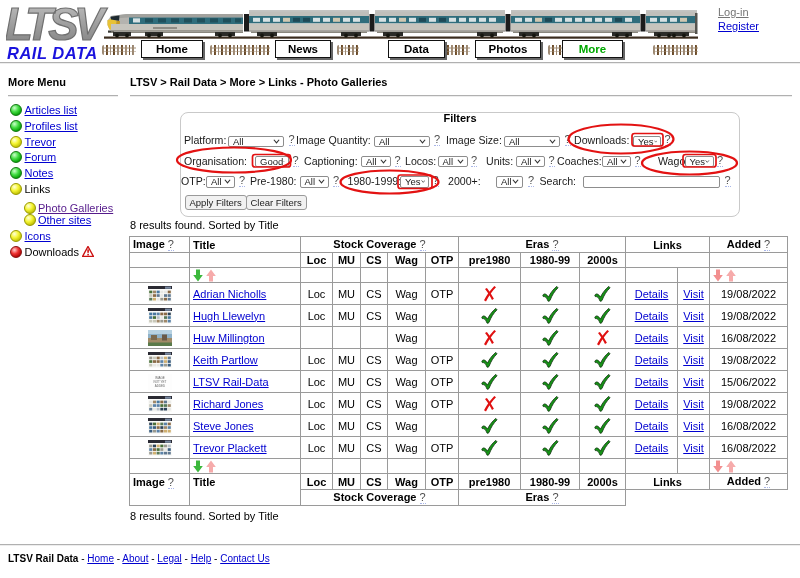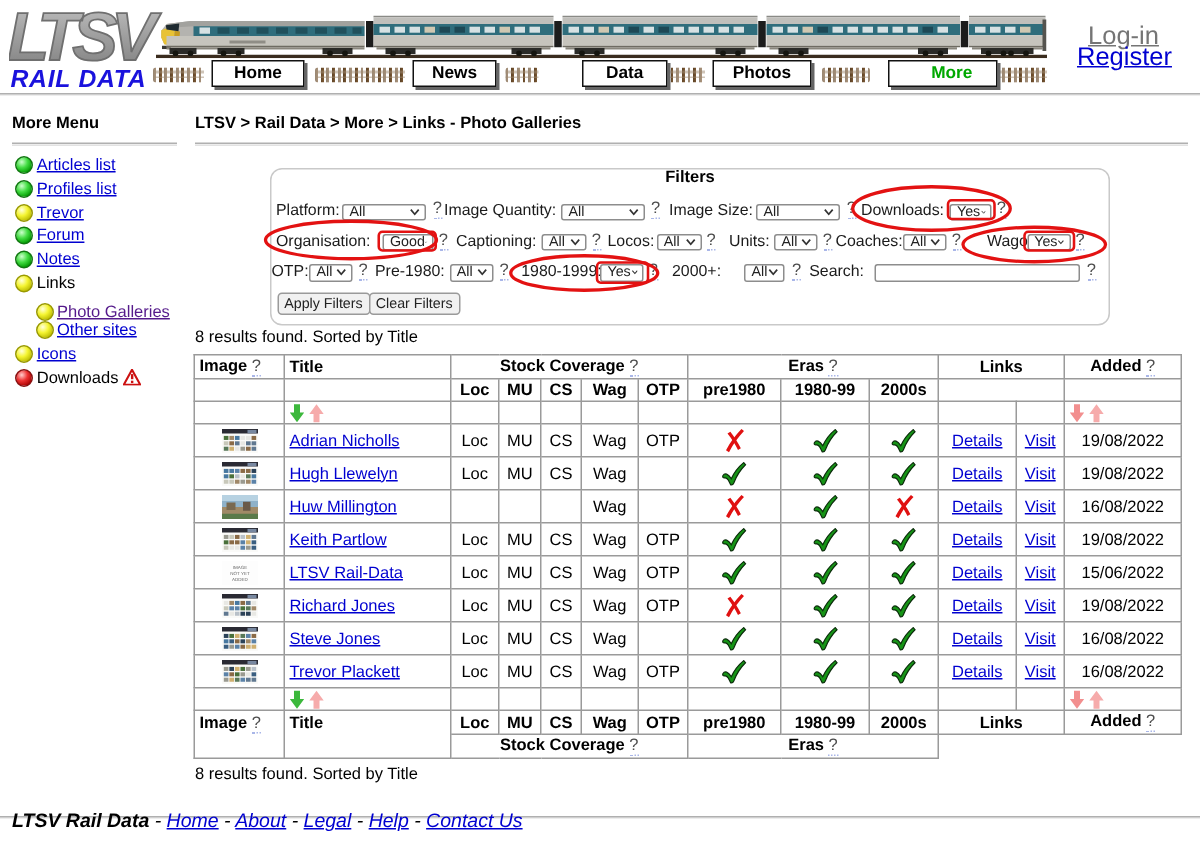--- a/index.html
+++ b/index.html
@@ -2,21 +2,21 @@
 <html><head>
 <meta charset="utf-8">
 <style>
 html,body{margin:0;padding:0;}
 body{width:800px;height:578px;position:relative;background:#fff;
   font-family:"Liberation Sans", sans-serif;font-size:11px;color:#000;overflow:hidden;}
 .abs{position:absolute;}
 a{color:#0000d0;text-decoration:underline;}
 a.visited{color:#551A8B;}
 .hr{position:absolute;height:1px;background:#b0b0b0;border-bottom:1px solid #ededed;}
-#loginbox{top:17px;left:718px;width:62px;text-align:center;line-height:13.5px;font-size:17px;}
+#loginbox{top:6px;left:718px;width:62px;line-height:13.5px;font-size:11px;}
 #loginbox a.dim{color:#757575;}
 #logo-ltsv{top:3px;left:6px;}
 #logo-rd{top:43.5px;left:7px;font-size:16.5px;font-weight:bold;font-style:italic;color:#1a12dd;letter-spacing:0.5px;}
 .trackseg{position:absolute;top:45px;height:9.5px;
  background:
    repeating-linear-gradient(90deg,rgba(255,255,255,0.35) 0px,rgba(255,255,255,0.35) 1.9px,rgba(0,0,0,0) 1.9px,rgba(0,0,0,0) 7.6px),
    repeating-linear-gradient(90deg,#5e4326 0px,#7a5732 1.9px,rgba(0,0,0,0) 1.9px,rgba(0,0,0,0) 3.8px);
  border-radius:2px;}
 .trackseg:before{content:"";position:absolute;left:0;right:0;top:2.2px;height:1.4px;background:rgba(160,140,115,0.5);}
 .trackseg:after{content:"";position:absolute;left:0;right:0;bottom:2.2px;height:1.4px;background:rgba(160,140,115,0.5);}
@@ -35,21 +35,21 @@
 .flab2{color:#1b1b1b;line-height:14px;white-space:pre;font-size:10.6px;}
 .sel{display:inline-flex;align-items:center;justify-content:space-between;height:11.5px;border:1px solid #8d8d8d;border-radius:2px;background:#fff;font-size:9.5px;padding:0 3px 0 4px;box-sizing:border-box;color:#222;}
 .inp{display:inline-block;height:14px;border:1px solid #8d8d8d;border-radius:2px;background:#fff;box-sizing:border-box;}
 .q{color:#4d4d4d;border-bottom:1px dotted #a9b6e8;line-height:11px;display:inline-block;font-weight:normal;}
 .btn{display:inline-block;height:13px;line-height:13px;padding:0 4px;background:#f1f1f1;border:1px solid #9a9a9a;border-radius:3px;font-size:9.5px;color:#222;}
 #results{border-collapse:collapse;table-layout:fixed;font-size:11px;}
 #results td,#results th{border:1px solid #9a9a9a;padding:0 3px;overflow:hidden;white-space:nowrap;}
 #results th{font-size:11px;}
 #results .c{text-align:center;}
 #results .thumbcell{text-align:center;padding:2px 2px;}
-#foot{top:539px;left:8px;font-size:13px;font-style:italic;}
+#foot{top:553px;left:8px;font-size:10px;}
 </style>
 </head>
 <body>
 
 <div class="abs" id="logo-ltsv">
 <svg width="110" height="42" viewBox="0 0 110 42">
 <defs>
 <linearGradient id="mg" x1="0" y1="0" x2="0" y2="1">
 <stop offset="0" stop-color="#c2c2c2"></stop>
           <stop offset="0.5" stop-color="#9e9e9e"></stop>
@@ -194,21 +194,21 @@
 <div class="trackseg" style="left:210px;width:60px;"></div>
 <div class="trackseg" style="left:337px;width:22px;"></div>
 <div class="trackseg" style="left:428px;width:42px;"></div>
 <div class="trackseg" style="left:548px;width:32px;"></div>
 <div class="trackseg" style="left:653px;width:45px;"></div>
 
 <div class="tab" style="left:141px;width:60px;">Home</div>
 <div class="tab" style="left:275px;width:54px;">News</div>
 <div class="tab" style="left:364px;width:55px;margin-left:24px;">Data</div>
 <div class="tab" style="left:475px;width:64px;">Photos</div>
-<div class="tab more" style="left:592px;width:59px;padding-left:12px;">More</div>
+<div class="tab more" style="left:562px;width:59px;">More</div>
 
 <div class="hr" style="left:0;top:62px;width:800px;"></div>
 
 <div class="abs" id="moremenu">More Menu</div>
 <div class="hr" style="left:8px;top:95px;width:110px;"></div>
 
 <div class="menuitem" style="top:102px;">
     <span class="ball g"></span>
     <a href="#1">Articles list</a>
   </div>

